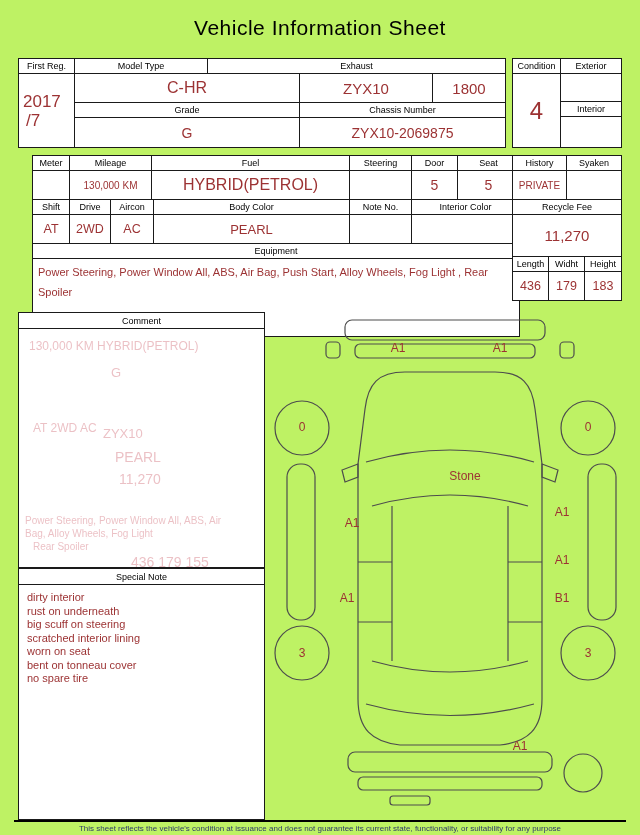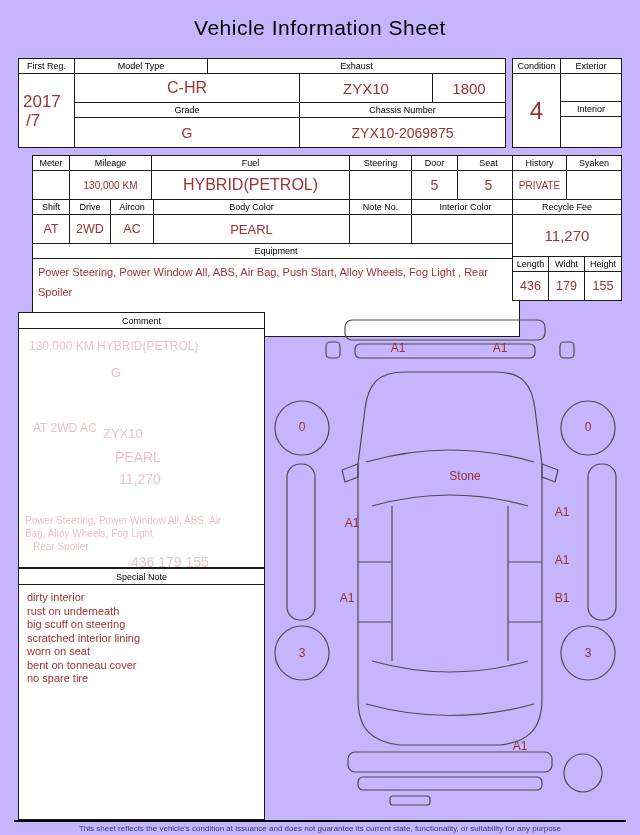--- a/index.html
+++ b/index.html
@@ -1,18 +1,18 @@
 <!DOCTYPE html>
 <html><head>
 <meta charset="utf-8">
 <style>
   * { margin:0; padding:0; box-sizing:border-box; }
   html,body { background:#ffffff; }
   body { font-family:"Liberation Sans", sans-serif; }
-  .sheet { position:relative; width:640px; height:835px; background:#c4b5fd; color:#111; overflow:hidden; }
+  .sheet { position:relative; width:640px; height:835px; background:#bef264; color:#111; overflow:hidden; }
   .title { position:absolute; top:16px; left:0; width:100%; text-align:center; font-size:21px; font-weight:500; color:#000; letter-spacing:0.5px; }
 
   .tbl { position:absolute; border:1px solid #1a1a1a; background:#fff; display:flex; }
   .colflex { display:flex; flex-direction:column; }
   .row { display:flex; width:100%; }
   .cell { display:flex; align-items:center; justify-content:center; overflow:hidden; white-space:nowrap; }
   .hdr { font-size:9px; color:#000; }
   .val { color:#9c3233; }
   .br { border-right:1px solid #1a1a1a; }
   .bb { border-bottom:1px solid #1a1a1a; }
@@ -153,21 +153,21 @@
     </div>
     <div class="fee-val">11,270</div>
     <div class="row h15">
       <div class="cell hdr br bb" style="width:36px;">Length</div>
       <div class="cell hdr br bb" style="width:36px;">Widht</div>
       <div class="cell hdr bb grow">Height</div>
     </div>
     <div class="row grow">
       <div class="cell val fs12 br" style="width:36px;">436</div>
       <div class="cell val fs12 br" style="width:36px;">179</div>
-      <div class="cell val fs12 grow">155</div>
+      <div class="cell val fs12 grow">183</div>
     </div>
   </div>
 
   <div class="panel" style="top:312px;left:18px;width:247px;height:256px;">
     <div class="panel-hd">Comment</div>
     <div class="ghost" style="top:26px;left:10px;font-size:12px;">130,000 KM   HYBRID(PETROL)</div>
     <div class="ghost" style="top:52px;left:92px;font-size:13px;">G</div>
     <div class="ghost" style="top:108px;left:14px;font-size:12px;">AT  2WD  AC</div>
     <div class="ghost" style="top:113px;left:84px;font-size:13px;">ZYX10</div>
     <div class="ghost" style="top:136px;left:96px;font-size:14px;">PEARL</div>

